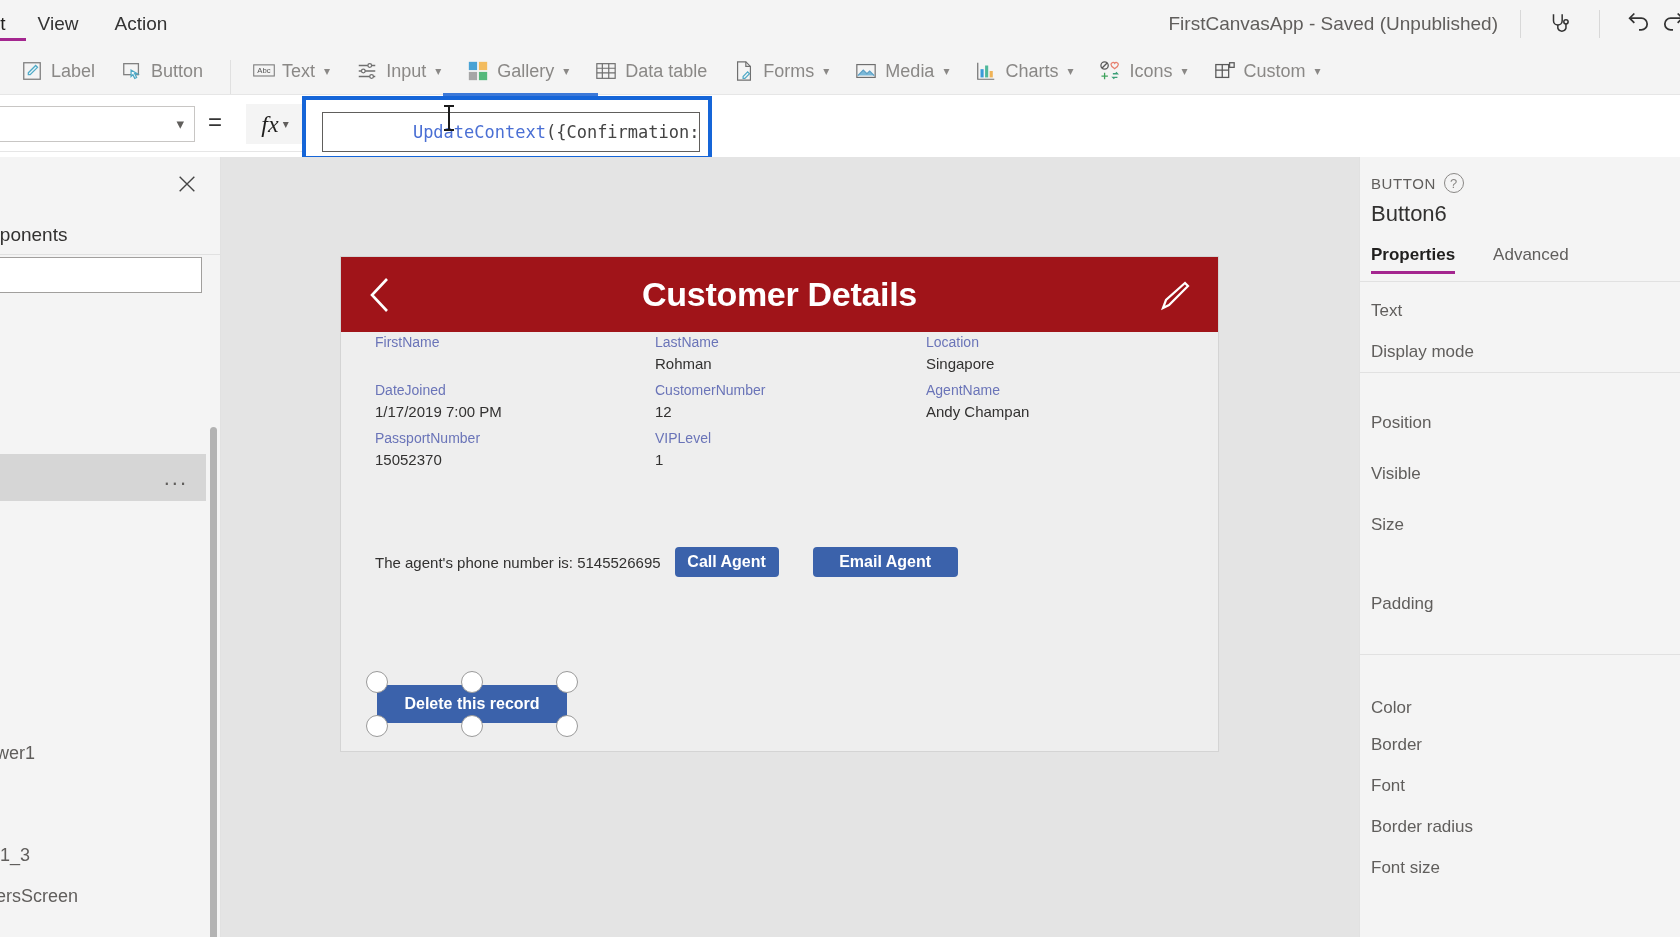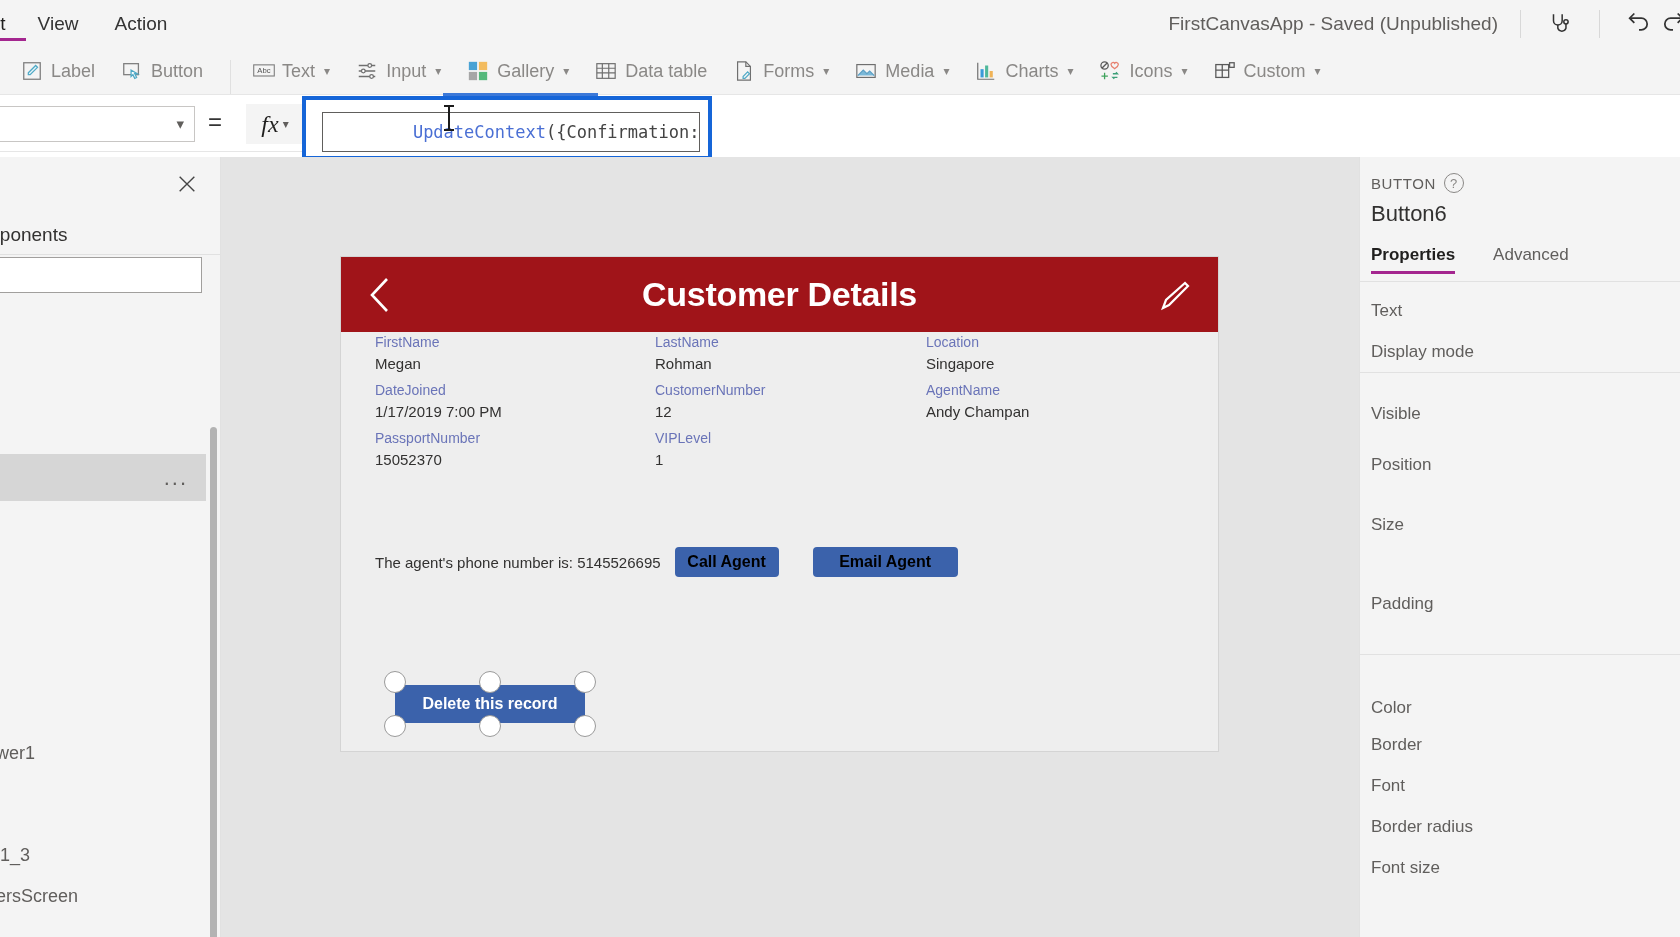--- a/index.html
+++ b/index.html
@@ -186,30 +186,30 @@
   .fg-col.c3 { left: 585px; }
   .fg-cell { height: 48px; }
   .fg-label { font-size: 14px; color: #6a74b8; line-height: 20px; }
   .fg-value { font-size: 15px; color: #323130; line-height: 24px; }
 
   .agent-row {
     position: absolute; left: 34px; top: 290px; display: flex; align-items: center; gap: 0;
   }
   .agent-text { font-size: 15px; color: #323130; white-space: nowrap; }
   .btn-blue {
-    background: #3b62ab; color: #000000; font-size: 16px; font-weight: bold;
+    background: #3b62ab; color: #ffffff; font-size: 16px; font-weight: bold;
     border: none; border-radius: 4px; height: 30px;
     display: flex; align-items: center; justify-content: center;
     padding: 0 14px; white-space: nowrap;
   }
   .btn-call { margin-left: 14px; width: 104px; }
   .btn-email { margin-left: 34px; width: 145px; }
 
   .sel-wrap {
-    position: absolute; left: 54px; top: 428px; width: 190px; height: 38px; padding-left: 24px;
+    position: absolute; left: 36px; top: 428px; width: 190px; height: 38px; padding-left: 24px;
   }
   .btn-delete {
     position: absolute; left: 0; top: 0; width: 190px; height: 38px;
     background: #3b62ab; color: #ffffff; font-size: 16px; font-weight: bold;
     border: none; display: flex; align-items: center; justify-content: center;
     white-space: nowrap;
   }
   .handle {
     position: absolute; width: 22px; height: 22px; border-radius: 50%;
     background: #ffffff; border: 1px solid #9a9a9a; box-sizing: border-box;
@@ -508,21 +508,20 @@
           <svg width="38" height="38" viewBox="0 0 38 38" fill="none" stroke="#ffffff" stroke-width="2.2">
             <path d="M7 31l3-8L29 6l3 3L13 28z"></path>
           </svg>
         </div>
       </div>
 
       <div class="form-grid">
         <div class="fg-col c1">
           <div class="fg-cell">
             <div class="fg-label">FirstName</div>
-            <div class="fg-value">Megan</div>
           </div>
           <div class="fg-cell">
             <div class="fg-label">DateJoined</div>
             <div class="fg-value">1/17/2019 7:00 PM</div>
           </div>
           <div class="fg-cell">
             <div class="fg-label">PassportNumber</div>
             <div class="fg-value">15052370</div>
           </div>
         </div>
@@ -590,22 +589,22 @@
     </div>
     <div class="rp-tabline"></div>
 
     <div class="rp-group" style="top:133px">
       <div class="rp-row">Text</div>
       <div class="rp-row">Display mode</div>
       <div class="rp-grpline"></div>
     </div>
 
     <div class="rp-group" style="top:236px">
+      <div class="rp-row" style="height:60px">Position</div>
       <div class="rp-row" style="height:42px">Visible</div>
-      <div class="rp-row" style="height:60px">Position</div>
       <div class="rp-row" style="height:59px">Size</div>
       <div class="rp-row" style="height:100px">Padding</div>
       <div class="rp-grpline"></div>
     </div>
 
     <div class="rp-group" style="top:526px">
       <div class="rp-row" style="height:41px;padding-top:8px">Color</div>
       <div class="rp-row">Border</div>
       <div class="rp-row">Font</div>
       <div class="rp-row">Border radius</div>

